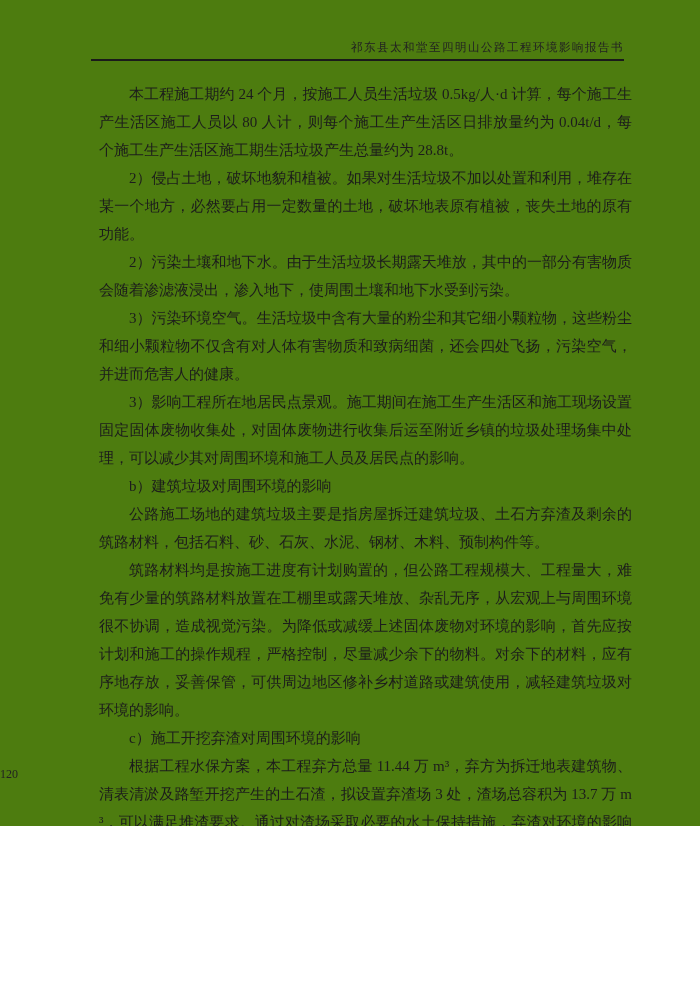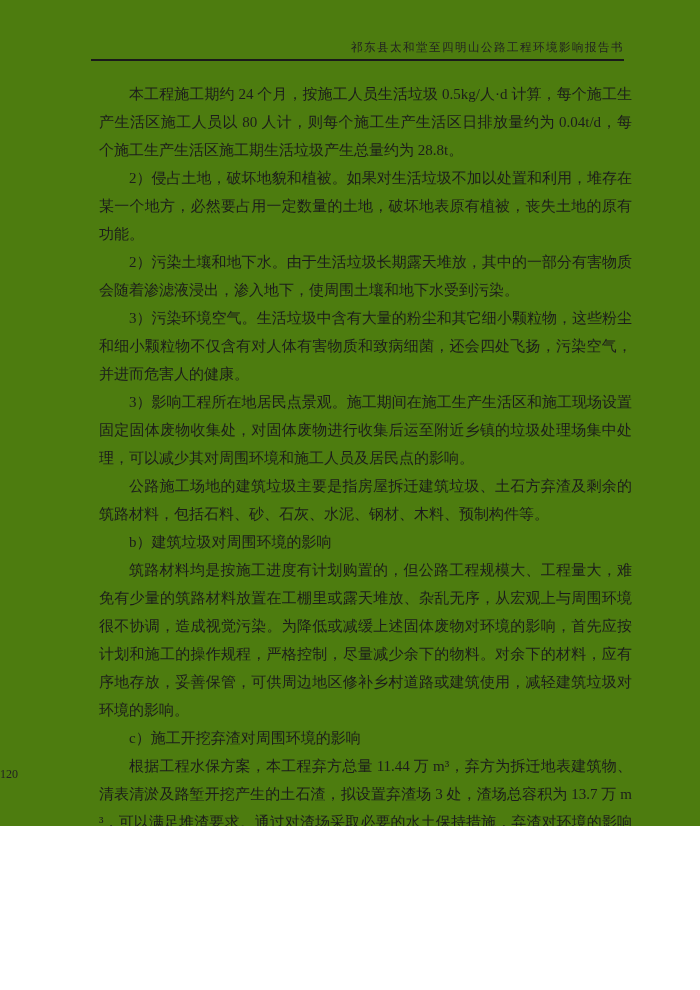--- a/index.html
+++ b/index.html
@@ -75,22 +75,22 @@
     <span class="header-title">祁东县太和堂至四明山公路工程环境影响报告书</span>
     <hr class="header-rule">
   </div>
 
   <div class="content">
     <p>本工程施工期约 24 个月，按施工人员生活垃圾 0.5kg/人·d 计算，每个施工生产生活区施工人员以 80 人计，则每个施工生产生活区日排放量约为 0.04t/d，每个施工生产生活区施工期生活垃圾产生总量约为 28.8t。</p>
     <p>2）侵占土地，破坏地貌和植被。如果对生活垃圾不加以处置和利用，堆存在某一个地方，必然要占用一定数量的土地，破坏地表原有植被，丧失土地的原有功能。</p>
     <p>2）污染土壤和地下水。由于生活垃圾长期露天堆放，其中的一部分有害物质会随着渗滤液浸出，渗入地下，使周围土壤和地下水受到污染。</p>
     <p>3）污染环境空气。生活垃圾中含有大量的粉尘和其它细小颗粒物，这些粉尘和细小颗粒物不仅含有对人体有害物质和致病细菌，还会四处飞扬，污染空气，并进而危害人的健康。</p>
     <p>3）影响工程所在地居民点景观。施工期间在施工生产生活区和施工现场设置固定固体废物收集处，对固体废物进行收集后运至附近乡镇的垃圾处理场集中处理，可以减少其对周围环境和施工人员及居民点的影响。</p>
+    <p>b）建筑垃圾对周围环境的影响</p>
     <p>公路施工场地的建筑垃圾主要是指房屋拆迁建筑垃圾、土石方弃渣及剩余的筑路材料，包括石料、砂、石灰、水泥、钢材、木料、预制构件等。</p>
-    <p>b）建筑垃圾对周围环境的影响</p>
     <p>筑路材料均是按施工进度有计划购置的，但公路工程规模大、工程量大，难免有少量的筑路材料放置在工棚里或露天堆放、杂乱无序，从宏观上与周围环境很不协调，造成视觉污染。为降低或减缓上述固体废物对环境的影响，首先应按计划和施工的操作规程，严格控制，尽量减少余下的物料。对余下的材料，应有序地存放，妥善保管，可供周边地区修补乡村道路或建筑使用，减轻建筑垃圾对环境的影响。</p>
     <p>c）施工开挖弃渣对周围环境的影响</p>
     <p>根据工程水保方案，本工程弃方总量 11.44 万 m³，弃方为拆迁地表建筑物、清表清淤及路堑开挖产生的土石渣，拟设置弃渣场 3 处，渣场总容积为 13.7 万 m³，可以满足堆渣要求。通过对渣场采取必要的水土保持措施，弃渣对环境的影响可得到有效控制。</p>
   </div>
 
   <div class="footer">
     <span class="page-number">120</span>
   </div>
 
 </div>

